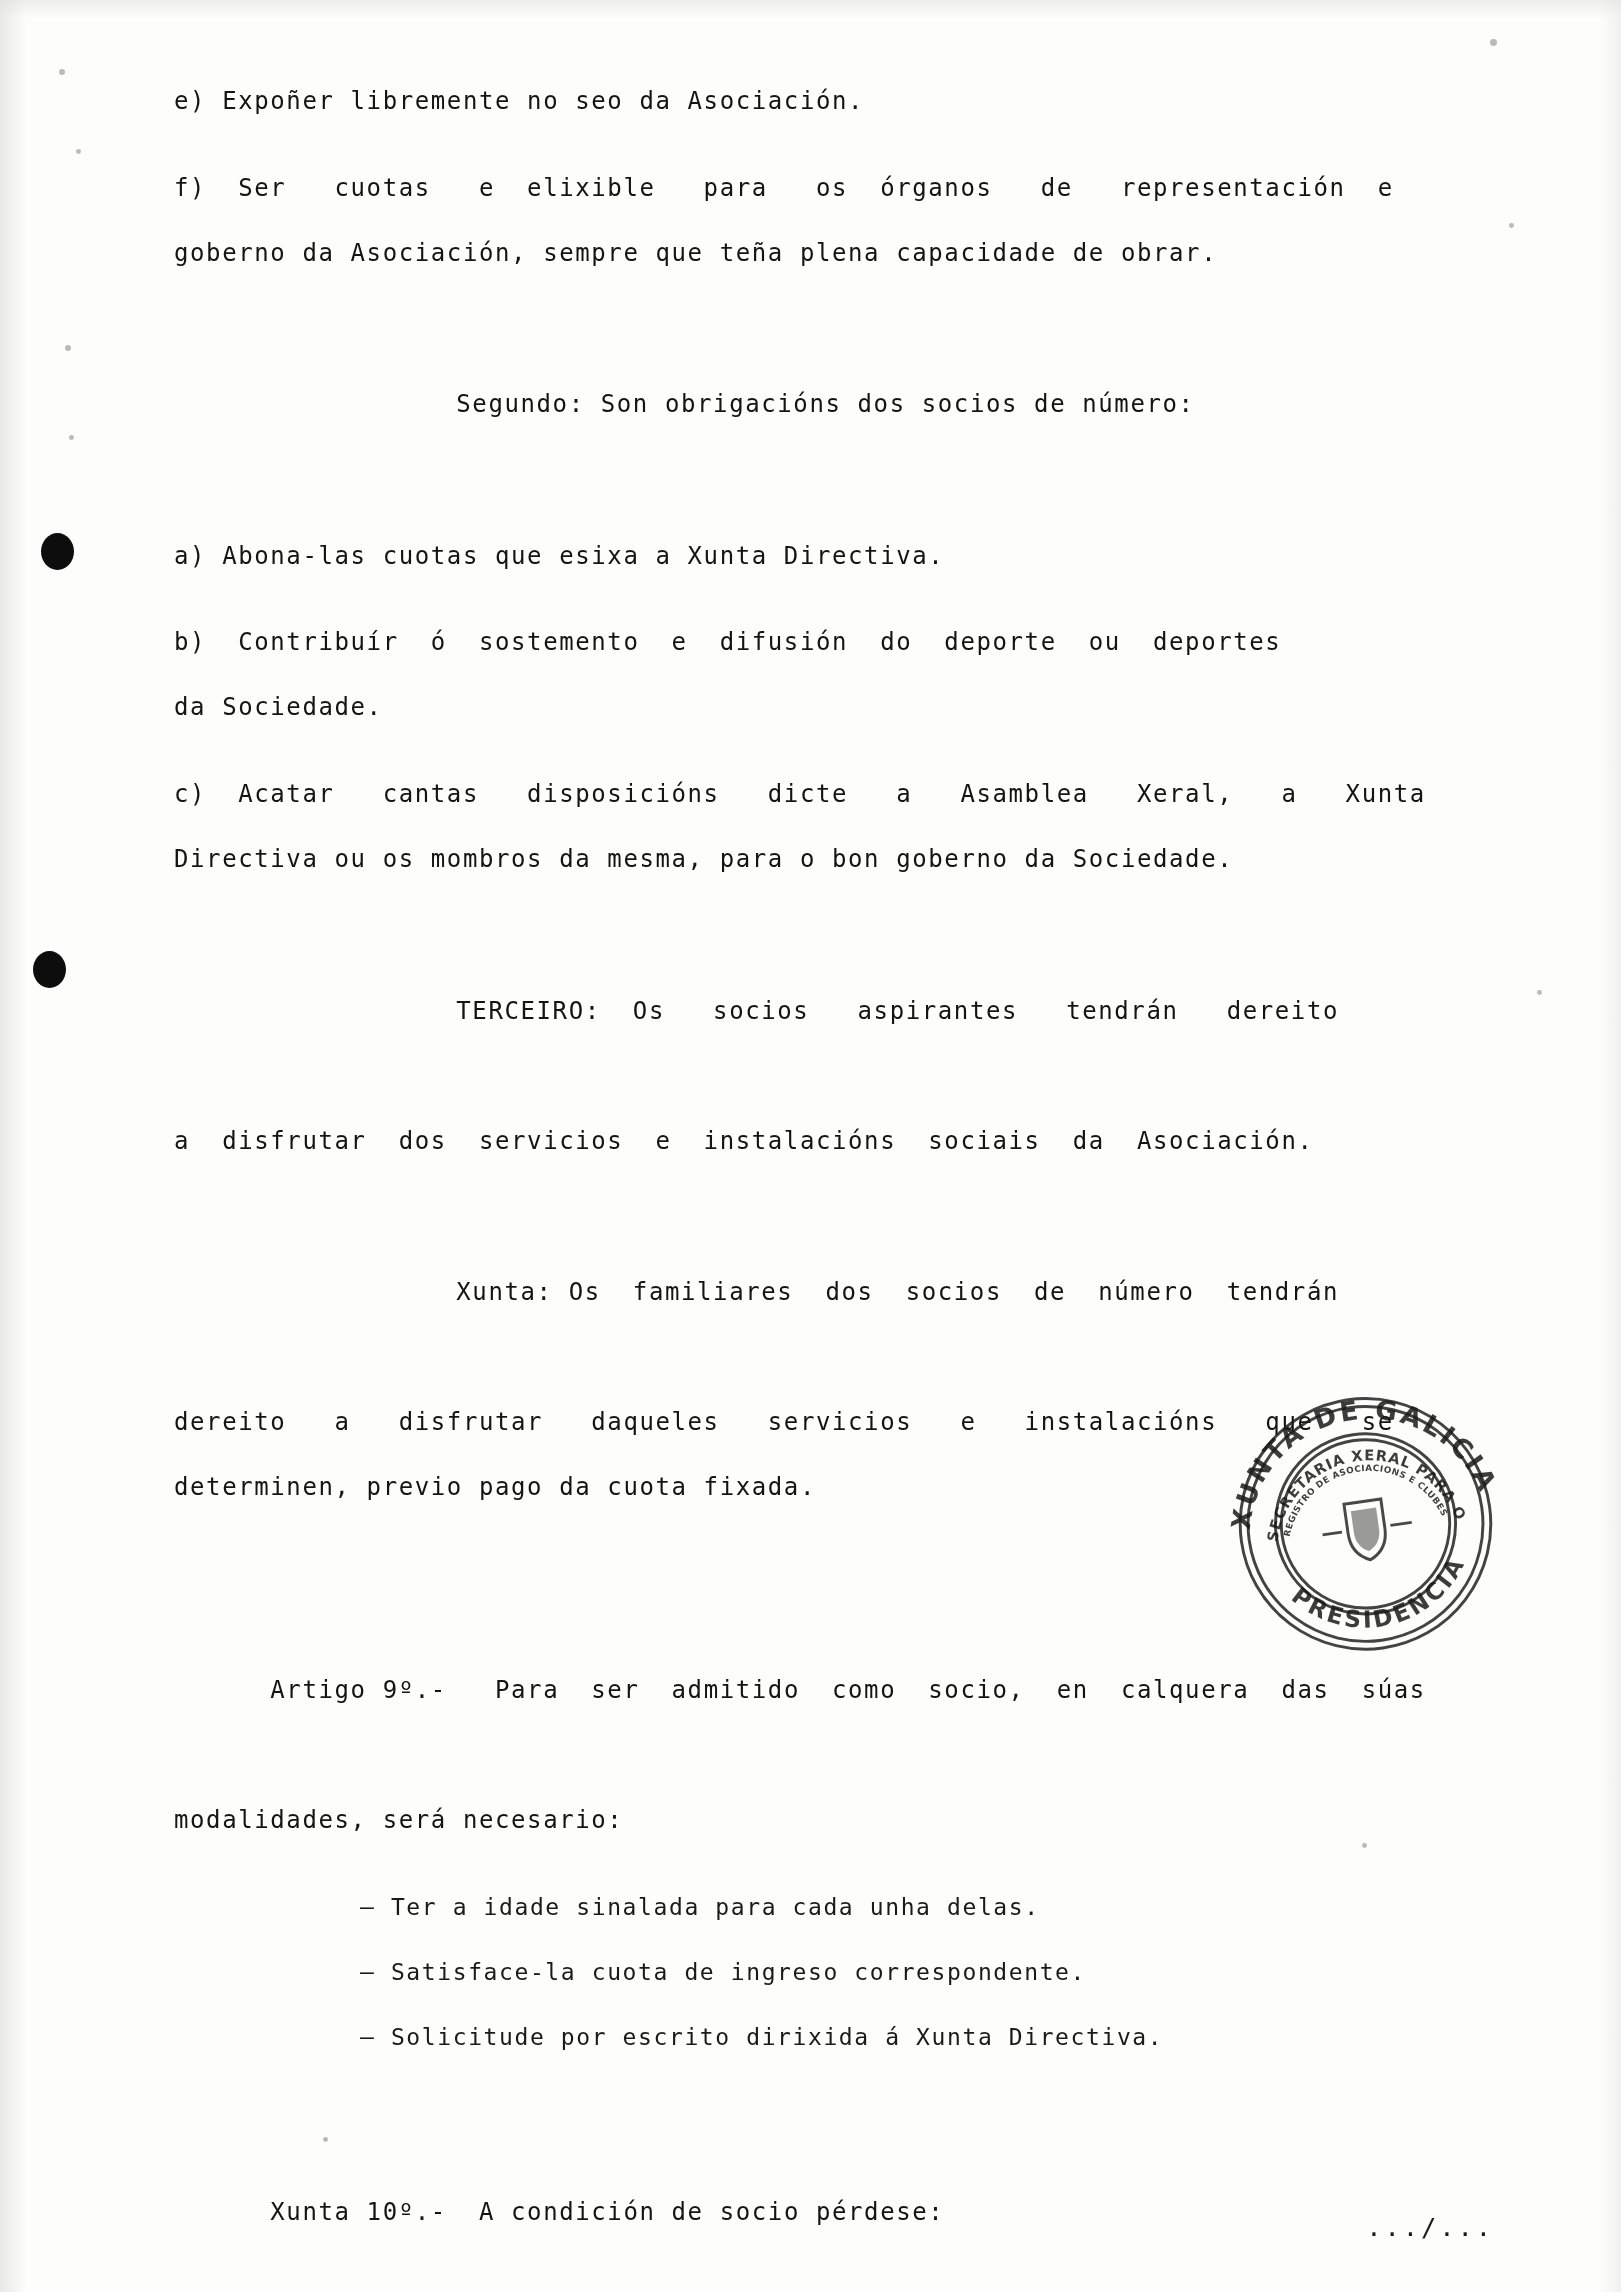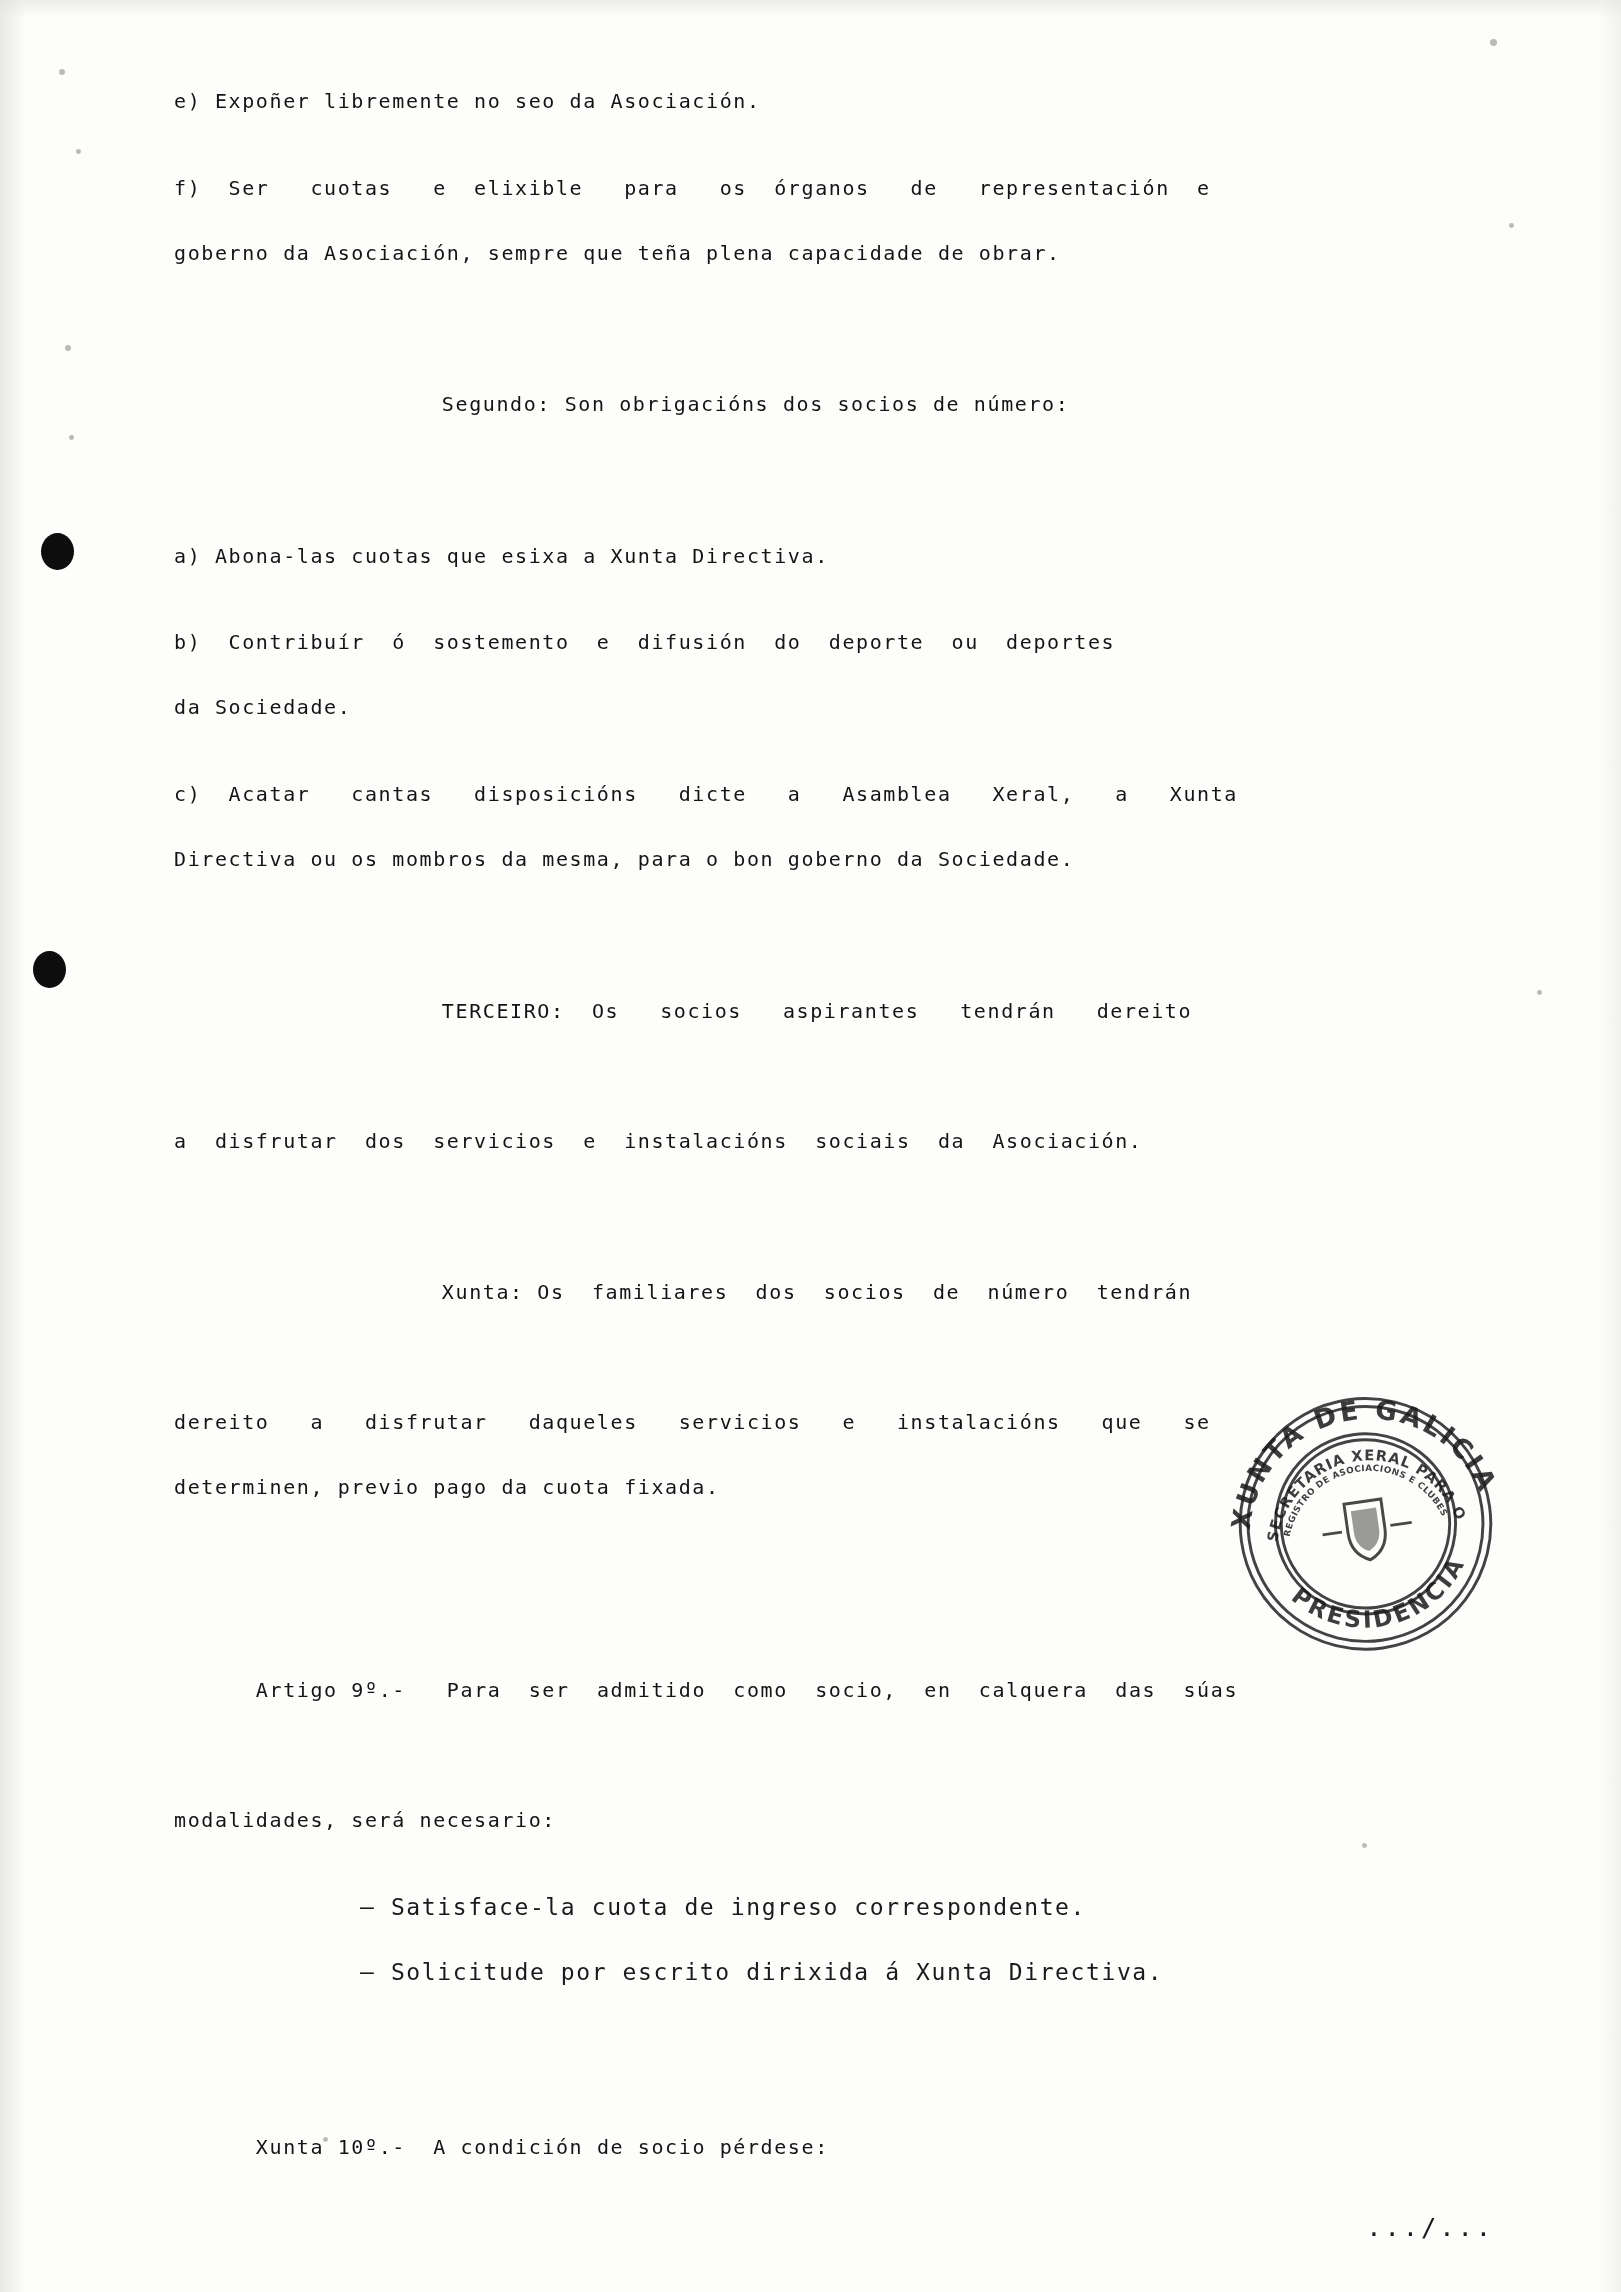--- a/index.html
+++ b/index.html
@@ -42,21 +42,21 @@
     pointer-events: none;
   }
   .body-text {
     position: absolute;
     left: 174px;
     top: 69px;
     width: 1294px;
   }
   p.line {
     margin: 0;
-    font-size: 20px;
+    font-size: 24px;
     line-height: 65px;
     letter-spacing: 1.6px;
     white-space: pre-wrap;
     color: #141414;
   }
   p.just {
     text-align: justify;
     text-align-last: left;
   }
   .gap-sm { height: 21.6px; }
@@ -174,20 +174,21 @@
     <div class="gap-lg"></div>
 
     <p class="line just">
       <span class="u">Artigo 9º.-</span><span>   Para  ser  admitido  como  socio,  en  calquera  das  súas</span>
     </p>
     <p class="line">modalidades, será necesario:</p>
 
     <div class="gap-sm"></div>
 
     <div class="bullet-block">
+      <div class="bullet-line">— Ter a idade sinalada para cada unha delas.</div>
       <div class="bullet-line">— Satisface-la cuota de ingreso correspondente.</div>
       <div class="bullet-line">— Solicitude por escrito dirixida á Xunta Directiva.</div>
     </div>
 
     <div class="gap-md"></div>
 
     <p class="line">
       <span class="u">Xunta 10º.-</span><span>  A condición de socio pérdese:</span>
     </p>
 

